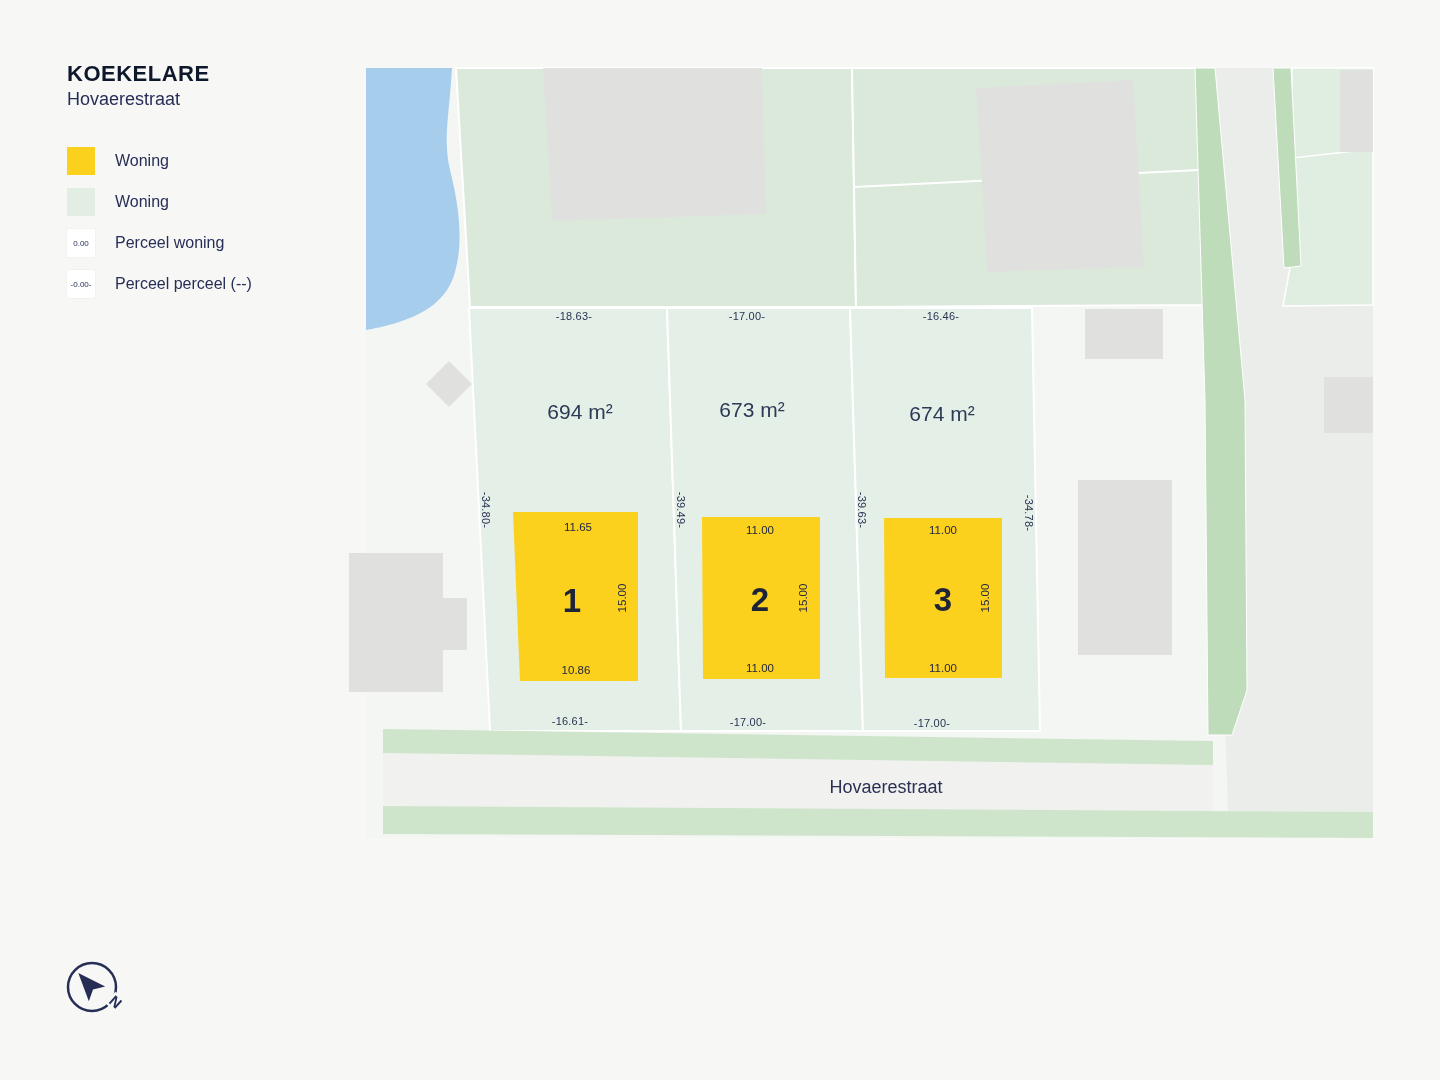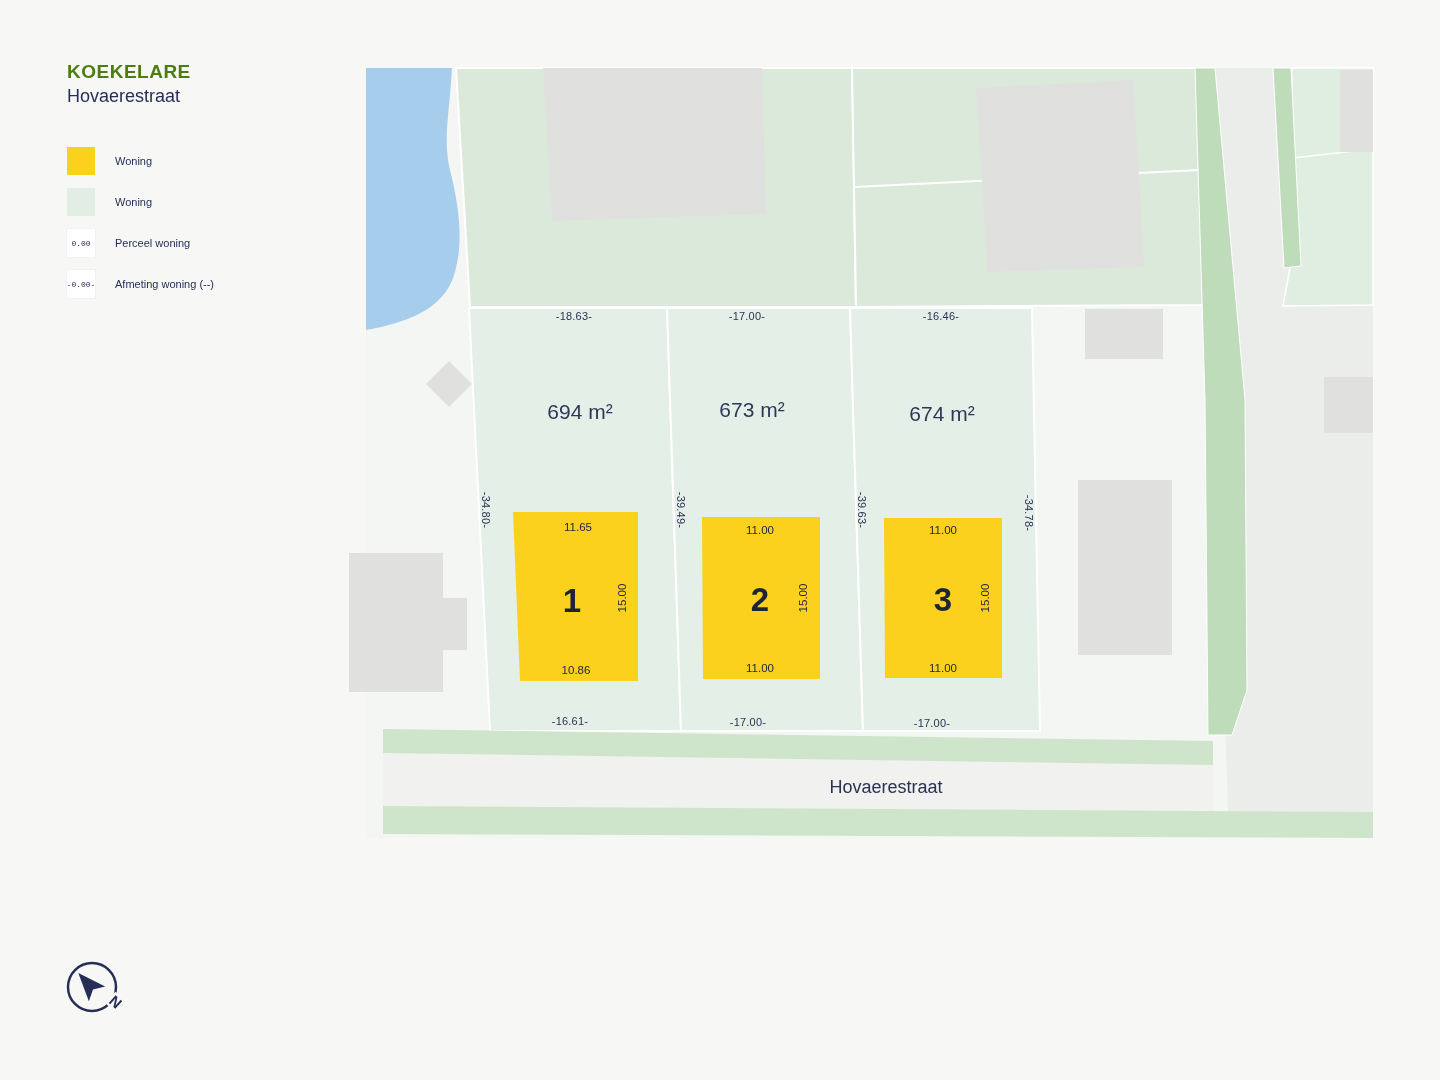--- a/index.html
+++ b/index.html
@@ -4,30 +4,30 @@
 <style>
   html,body{margin:0;padding:0;}
   body{
     width:1440px;height:1080px;position:relative;overflow:hidden;
     background:#f7f8f6;
     font-family:"Liberation Sans","DejaVu Sans",sans-serif;
     color:#272e56;
   }
   .plan-svg{position:absolute;left:0;top:0;}
   header{position:absolute;left:67px;top:62px;}
-  .title{font-size:19px;font-weight:bold;letter-spacing:.5px;color:#4d7c0f;margin:0;line-height:1.1;}
+  .title{font-size:22px;font-weight:bold;letter-spacing:.5px;color:#0f172a;margin:0;line-height:1.1;}
   .subtitle{font-size:18px;font-weight:400;color:#272e56;margin:4px 0 0 0;line-height:1.1;}
   .legend{position:absolute;left:67px;top:147px;}
   .legend-row{display:flex;align-items:center;height:28px;margin-bottom:13px;}
-  .swatch{width:28px;height:28px;flex:0 0 28px;display:flex;align-items:center;justify-content:center;font-family:Liberation Mono, monospace;}
+  .swatch{width:28px;height:28px;flex:0 0 28px;display:flex;align-items:center;justify-content:center;}
   .swatch-woning{background:#fcd11d;}
   .swatch-perceel{background:#e2eee4;}
   .swatch-white{background:#ffffff;box-shadow:0 0 0 1px rgba(0,0,0,0.02);}
   .swatch-dim-text{font-size:8px;color:#272e56;letter-spacing:0;white-space:nowrap;}
-  .legend-label{margin-left:20px;font-size:11px;color:#272e56;white-space:nowrap;}
+  .legend-label{margin-left:20px;font-size:16px;color:#272e56;white-space:nowrap;}
   text{fill:#2b3252;}
   .dim{font-size:11px;letter-spacing:.2px;}
   .area-label{font-size:21px;fill:#2d3a56;}
   .house-dim{font-size:11.5px;fill:#212840;font-weight:500;}
   .house-num{font-size:33px;font-weight:bold;fill:#1d2438;}
   .street-name{font-size:18px;fill:#2b3153;}
   .compass-n{font-size:15px;font-weight:bold;fill:#272e56;stroke:#f7f8f6;stroke-width:5px;paint-order:stroke;}
 </style>
 </head>
 <body>
@@ -139,15 +139,15 @@
   <div class="legend-row">
     <span class="swatch swatch-white">
       <span class="swatch-dim-text">0.00</span>
     </span>
     <span class="legend-label">Perceel woning</span>
   </div>
   <div class="legend-row">
     <span class="swatch swatch-white">
       <span class="swatch-dim-text">-0.00-</span>
     </span>
-    <span class="legend-label">Afmeting woning (--)</span>
+    <span class="legend-label">Perceel perceel (--)</span>
   </div>
 </div>
 
 </body></html>

